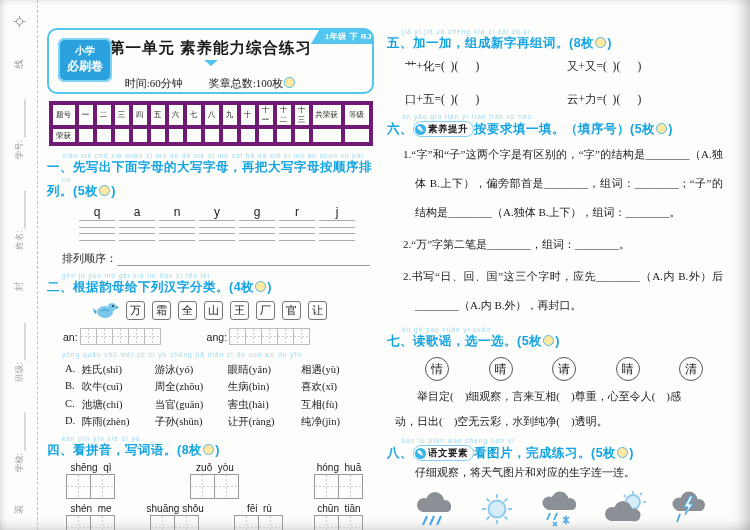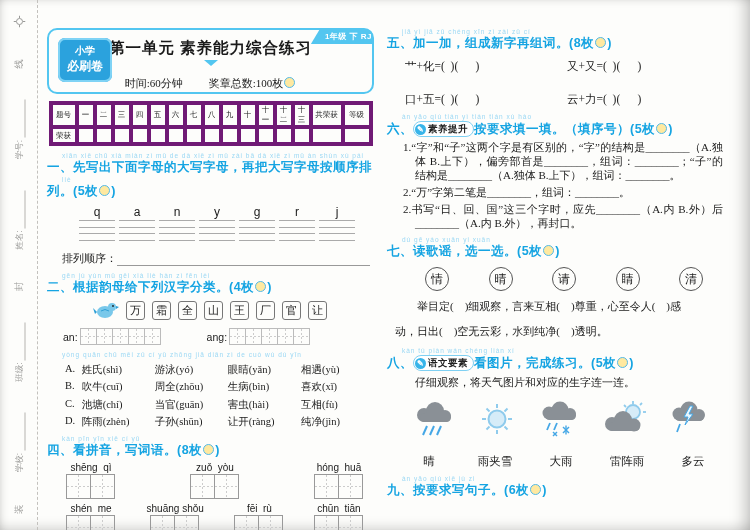--- a/index.html
+++ b/index.html
@@ -66,21 +66,21 @@
   .hz2{display:flex;justify-content:center;}
   .hzcell{width:23px;height:23px;border:1px solid #999;margin-left:-1px;
     background:repeating-linear-gradient(to right,#ccc 0 2px,transparent 2px 4px) 0 50%/100% 1px no-repeat,
                repeating-linear-gradient(to bottom,#ccc 0 2px,transparent 2px 4px) 50% 0/1px 100% no-repeat;}
   
   .eqs{display:grid;grid-template-columns:1fr 1fr;row-gap:18px;margin:8px 0 0 18px;font-size:11.5px;white-space:pre;}
   
   .pill{display:inline-flex;align-items:center;border:1px solid #7fd0f2;border-radius:9px;padding:0 5px 0 1px;
     font-size:9.5px;height:14px;background:#fff;color:#222;vertical-align:1px;font-family:"Liberation Serif",serif;font-weight:bold;}
   .pill-ico{width:11px;height:11px;border-radius:50%;background:#37b4e9;color:#fff;font-size:8px;line-height:11px;text-align:center;margin-right:2px;}
-  .para{font-size:11px;line-height:14px;margin:3px 6px 0 16px;padding-left:12px;text-indent:-12px;text-align:justify;}
+  .para{font-size:11px;line-height:29px;margin:3px 6px 0 16px;padding-left:12px;text-indent:-12px;text-align:justify;}
   
   .opts{display:flex;justify-content:space-between;margin:8px 26px 0 38px;}
   .opt{width:22px;height:22px;border:1px solid #555;border-radius:50%;font-size:12px;line-height:22px;text-align:center;}
   .s7t{font-size:11px;line-height:19px;margin:6px 4px 0 8px;white-space:pre;}
   .ind{text-indent:22px;}
   
   .instr{font-size:11px;margin:4px 0 0 28px;}
   .wxrow{display:flex;justify-content:space-between;align-items:flex-end;margin:10px 18px 0 24px;}
   .wxlabels{display:flex;justify-content:space-between;margin:16px 14px 0 20px;font-size:11.5px;}
   .wxlabels span{min-width:44px;text-align:center;}

